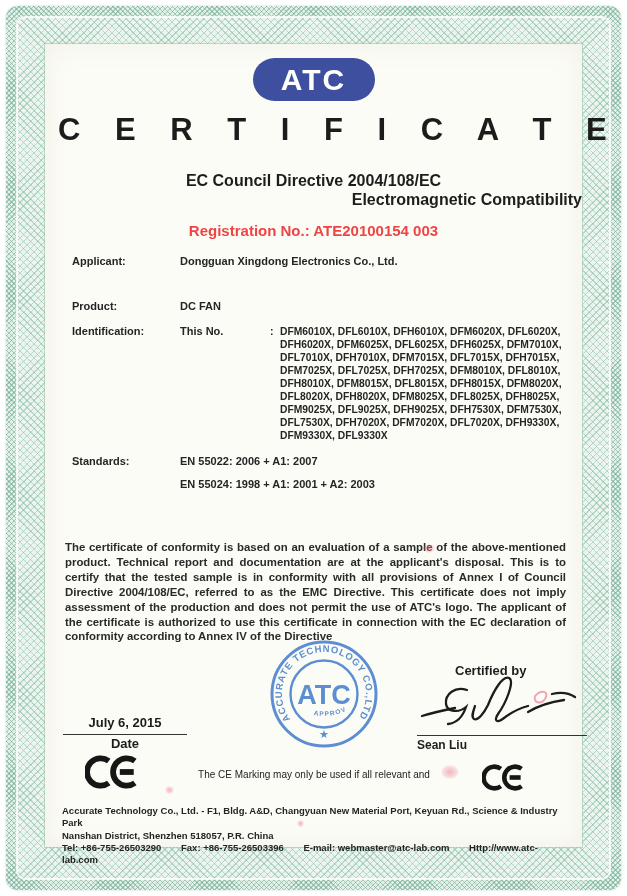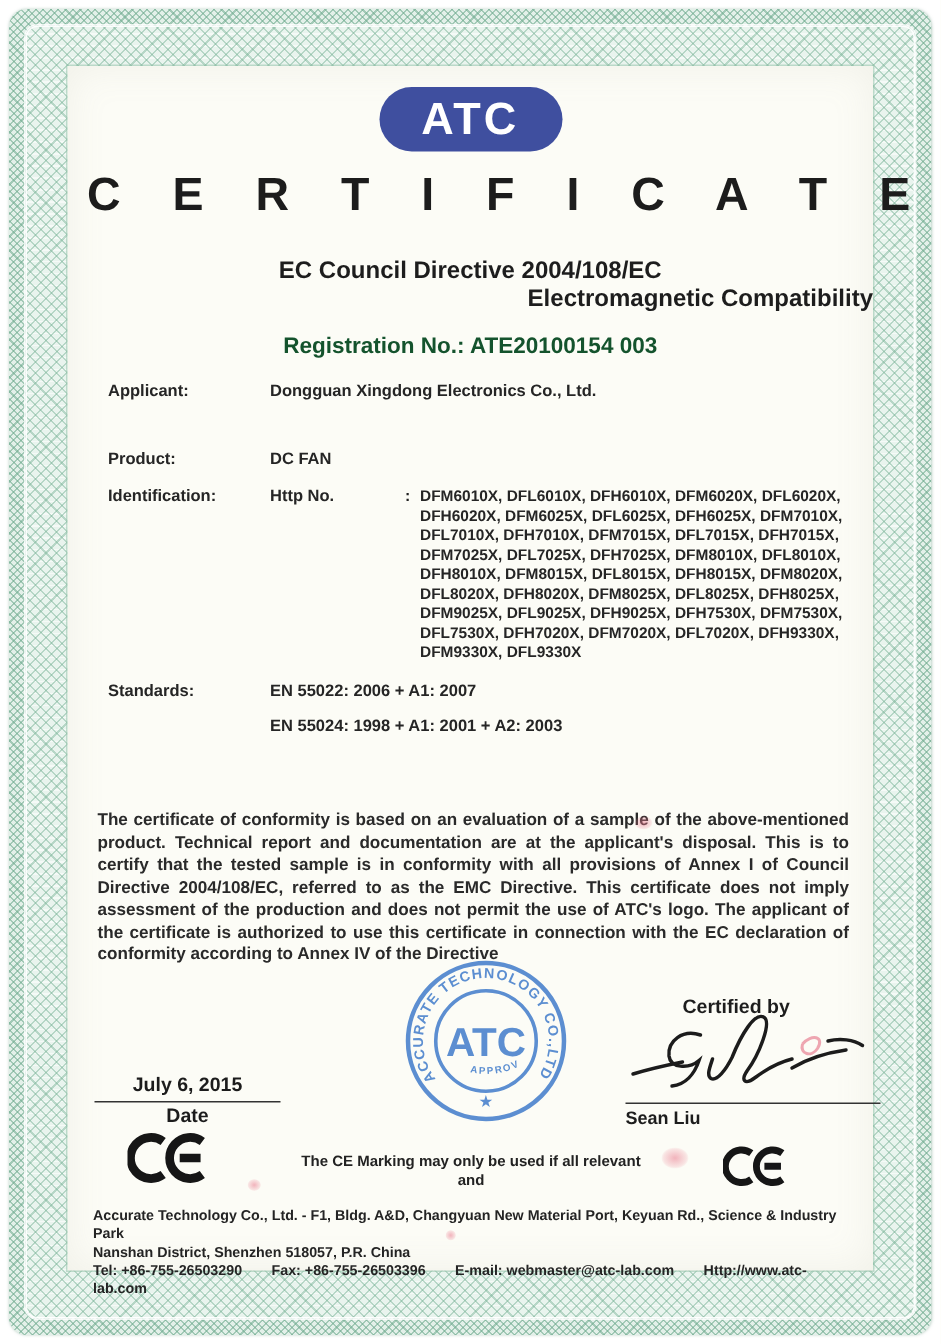--- a/index.html
+++ b/index.html
@@ -44,21 +44,21 @@
     color:#fff; font-weight:bold; font-size:30px; letter-spacing:2px;
   }
   .cert-title {
     left:0; right:0; top:68px; text-align:center;
     font-size:31px; font-weight:bold; letter-spacing:13px; text-indent:13px;
     color:#1c1c1c; white-space:nowrap;
   }
   .sub1 { left:0; right:0; top:108px; text-align:center; font-size:15px; font-weight:bold; color:#1d1d1d; }
   .sub2 { left:0; right:0; top:128px; text-align:center; font-size:16px; font-weight:bold; color:#1d1d1d; }
   .sub3 { left:0; right:0; top:147px; text-align:right; font-size:16px; font-weight:bold; color:#1d1d1d; }
-  .regno { left:0; right:0; top:178px; text-align:center; font-size:15px; font-weight:bold; color:#14532d; }
+  .regno { left:0; right:0; top:178px; text-align:center; font-size:15px; font-weight:bold; color:#ef4444; }
 
   
   .lbl   { left:27px;  font-size:11px; font-weight:bold; color:#252525; }
   .val   { left:135px; font-size:11px; font-weight:bold; color:#252525; }
   .models-colon { left:225px; top:281px; font-size:10.5px; font-weight:bold; }
   .models {
     left:235px; top:281px; width:298px;
     font-size:10.3px; font-weight:bold; line-height:13px; color:#252525;
     text-align:left;
   }
@@ -76,21 +76,21 @@
   .sig-block { left:372px; top:622px; width:170px; height:69px; border-bottom:1.6px solid #333; }
   .sig-name  { left:372px; top:694px; width:170px; text-align:left; font-size:12px; font-weight:bold; color:#1d1d1d; }
   .date-block { left:18px; top:666px; width:124px; height:24px; border-bottom:1.6px solid #333;
                 text-align:center; font-size:13px; font-weight:bold; color:#1c1c1c; line-height:26px; }
   .date-label { left:18px; top:692px; width:124px; text-align:center; font-size:13px; font-weight:bold; color:#1c1c1c; }
 
   
   .ce-left  { left:40px;  top:707px; width:58px; height:42px; }
   .ce-right { left:437px; top:717px; width:46px; height:33px; }
   .ce-note  { left:152px; top:724px; width:234px; text-align:center;
-              font-size:10px; font-weight:bold; line-height:13px; color:#222; }
+              font-size:10px; font-weight:normal; line-height:13px; color:#222; }
 
   
   .footer { left:17px; top:761px; width:510px; font-size:9.5px; font-weight:bold; line-height:12.3px; color:#242424; }
   .footer-contacts span { margin-right:17px; }
   .footer-contacts span:last-child { margin-right:0; }
 
   
   .smudge { position:absolute; border-radius:50%;
             background:radial-gradient(ellipse at center, rgba(233,120,140,.55) 0%, rgba(233,120,140,.18) 60%, transparent 75%); }
 </style>
@@ -110,21 +110,21 @@
   <div class="abs sub3">Electromagnetic Compatibility</div>
   <div class="abs regno">Registration No.: ATE20100154 003</div>
 
   <div class="abs lbl" style="top:211px">Applicant:</div>
   <div class="abs val" style="top:211px">Dongguan Xingdong Electronics Co., Ltd.</div>
 
   <div class="abs lbl" style="top:256px">Product:</div>
   <div class="abs val" style="top:256px">DC FAN</div>
 
   <div class="abs lbl" style="top:281px">Identification:</div>
-  <div class="abs val" style="top:281px">Http No.</div>
+  <div class="abs val" style="top:281px">This No.</div>
   <div class="abs models-colon">:</div>
   <div class="abs models">DFM6010X, DFL6010X, DFH6010X, DFM6020X, DFL6020X, DFH6020X, DFM6025X, DFL6025X, DFH6025X, DFM7010X, DFL7010X, DFH7010X, DFM7015X, DFL7015X, DFH7015X, DFM7025X, DFL7025X, DFH7025X, DFM8010X, DFL8010X, DFH8010X, DFM8015X, DFL8015X, DFH8015X, DFM8020X, DFL8020X, DFH8020X, DFM8025X, DFL8025X, DFH8025X, DFM9025X, DFL9025X, DFH9025X, DFH7530X, DFM7530X, DFL7530X, DFH7020X, DFM7020X, DFL7020X, DFH9330X, DFM9330X, DFL9330X</div>
 
   <div class="abs lbl" style="top:411px">Standards:</div>
   <div class="abs val" style="top:411px">EN 55022: 2006 + A1: 2007</div>
   <div class="abs val" style="top:434px">EN 55024: 1998 + A1: 2001 + A2: 2003</div>
 
   <div class="abs body-par">The certificate of conformity is based on an evaluation of a sample of the above-mentioned product. Technical report and documentation are at the applicant's disposal. This is to certify that the tested sample is in conformity with all provisions of Annex I of Council Directive 2004/108/EC, referred to as the EMC Directive. This certificate does not imply assessment of the production and does not permit the use of ATC's logo. The applicant of the certificate is authorized to use this certificate in connection with the EC declaration of conformity according to Annex IV of the Directive</div>
 
   <svg class="abs stamp" viewBox="0 0 112 112">

